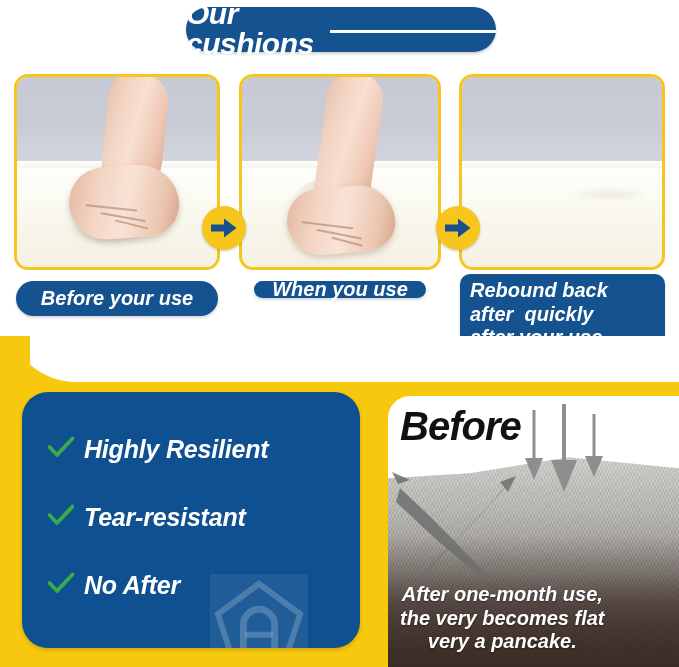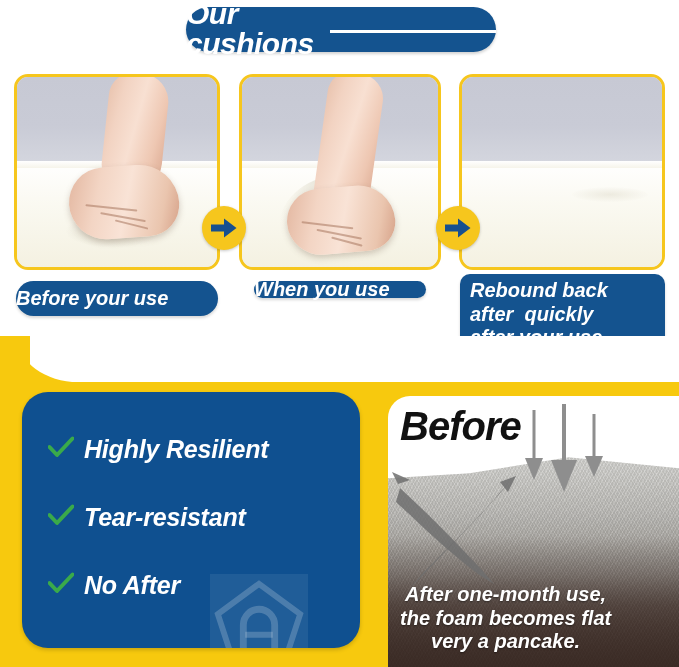--- a/index.html
+++ b/index.html
@@ -129,21 +129,21 @@
   }
   .arrow-badge.b1 { left: 202px; top: 132px; }
   .arrow-badge.b2 { left: 436px; top: 132px; }
 
   
   .cap {
     position:absolute;
     background:#14538f;
     color:#fff;
     font-weight:bold; font-style:italic;
-    display:flex; align-items:center; 
+    display:flex; align-items:center; justify-content:center;
     box-shadow: 0 2px 3px rgba(0,0,0,.16);
   }
   .cap.c1 { left: 16px;  top: 281px; width: 202px; height: 35px;
             border-radius: 18px; font-size: 20px; }
   .cap.c2 { left: 254px; top: 281px; width: 172px; height: 17px;
             border-radius: 18px; font-size: 20px; }
   .cap.c3 { left: 460px; top: 274px; width: 205px; height: 78px;
             border-radius: 10px; font-size: 20px;
             align-items:flex-start; justify-content:flex-start;
             padding: 5px 0 0 10px; line-height: 1.18; }
@@ -374,18 +374,18 @@
       <svg width="150" height="130" viewBox="0 0 150 130">
         <path d="M10 18 C36 42 60 66 92 100 L104 114 L88 104 C56 80 30 54 6 32 Z" fill="#6f6f6f" opacity=".85"></path>
         <path d="M118 14 C96 40 68 68 34 104 L20 118 L34 102 C66 70 94 42 112 20 Z" fill="#6f6f6f" opacity=".85"></path>
         <path d="M110 12 L126 6 L118 22 Z" fill="#6f6f6f" opacity=".85"></path>
         <path d="M8 14 L2 2 L20 10 Z" fill="#6f6f6f" opacity=".85"></path>
       </svg>
     </div>
 
     <div class="others-caption">
       <span class="l">After one-month use,</span>
-      <span class="l">the foam becomes flat</span>
+      <span class="l">the very becomes flat</span>
       <span class="l">very a pancake.</span>
     </div>
   </div>
 
 </div>
 
 </body></html>

